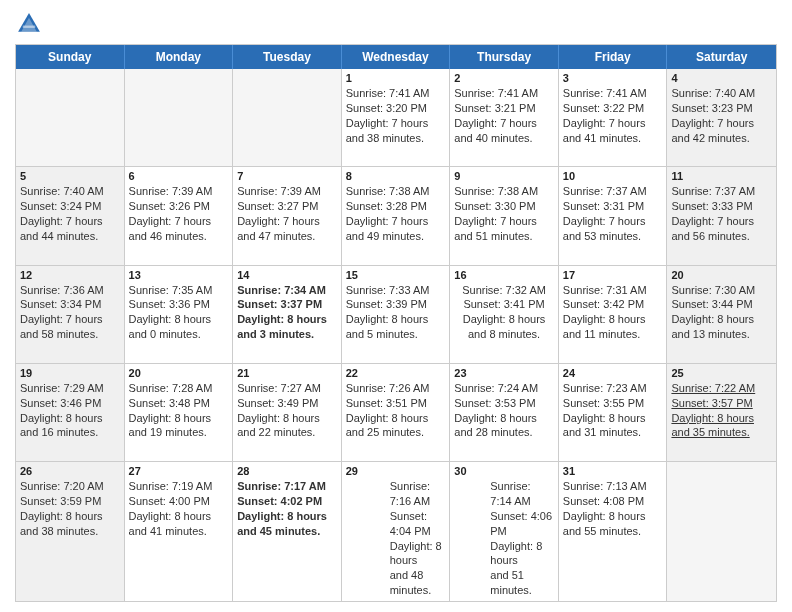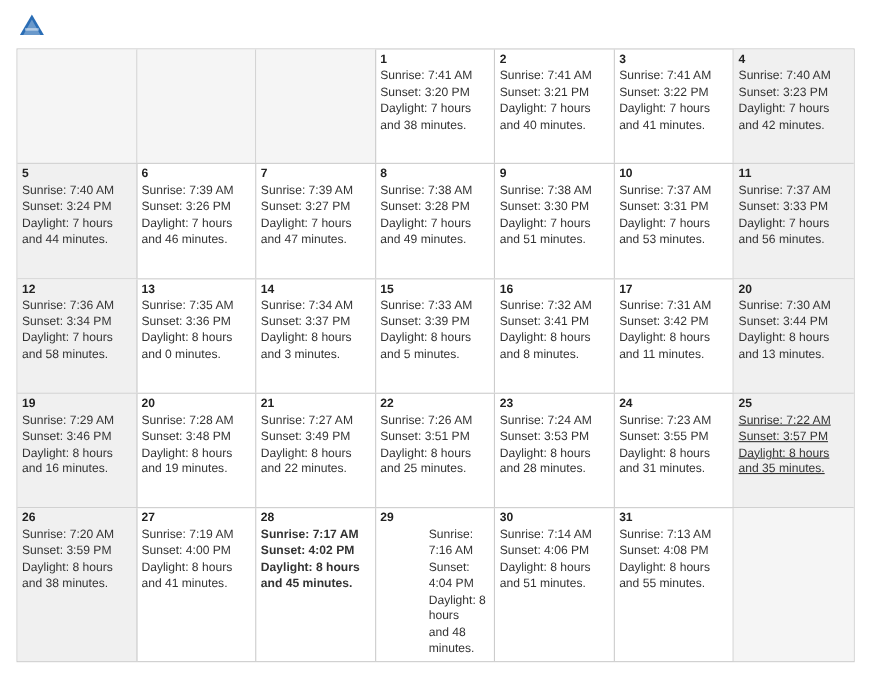--- a/index.html
+++ b/index.html
@@ -126,20 +126,29 @@
         <span class="blue"></span>
       </div>
     </div>
     <div class="title-block">
       <h1></h1>
       <h2></h2>
     </div>
   </div>
 
   <div class="calendar">
+    <div class="cal-header">
+    <div class="cal-header-cell">Sunday</div>
+        <div class="cal-header-cell">Monday</div>
+        <div class="cal-header-cell">Tuesday</div>
+        <div class="cal-header-cell">Wednesday</div>
+        <div class="cal-header-cell">Thursday</div>
+        <div class="cal-header-cell">Friday</div>
+        <div class="cal-header-cell">Saturday</div>
+      </div>
     <div class="cal-body">
     <div class="cal-row">
           <div class="cal-cell empty"></div>
           <div class="cal-cell empty"></div>
           <div class="cal-cell empty"></div>
           <div class="cal-cell">
             <div class="day-num">1</div>
             <div class="cell-text" style="white-space: pre-line;">Sunrise: 7:41 AM
 Sunset: 3:20 PM
 Daylight: 7 hours
@@ -228,35 +237,35 @@
           </div>
           <div class="cal-cell">
             <div class="day-num">13</div>
             <div class="cell-text" style="white-space: pre-line;">Sunrise: 7:35 AM
 Sunset: 3:36 PM
 Daylight: 8 hours
 and 0 minutes.</div>
           </div>
           <div class="cal-cell">
             <div class="day-num">14</div>
-            <div class="cell-text" style="white-space: pre-line;">Sunrise: 7:34 AM
+            <div class="cell-text" style="white-space: pre-line; font-weight: bold;">Sunrise: 7:34 AM
 Sunset: 3:37 PM
 Daylight: 8 hours
 and 3 minutes.</div>
           </div>
           <div class="cal-cell">
             <div class="day-num">15</div>
             <div class="cell-text" style="white-space: pre-line;">Sunrise: 7:33 AM
 Sunset: 3:39 PM
 Daylight: 8 hours
 and 5 minutes.</div>
           </div>
           <div class="cal-cell">
             <div class="day-num">16</div>
-            <div class="cell-text" style="white-space: pre-line;">Sunrise: 7:32 AM
+            <div class="cell-text" style="white-space: pre-line; text-align: center;">Sunrise: 7:32 AM
 Sunset: 3:41 PM
 Daylight: 8 hours
 and 8 minutes.</div>
           </div>
           <div class="cal-cell">
             <div class="day-num">17</div>
             <div class="cell-text" style="white-space: pre-line;">Sunrise: 7:31 AM
 Sunset: 3:42 PM
 Daylight: 8 hours
 and 11 minutes.</div>
@@ -344,21 +353,21 @@
           </div>
           <div class="cal-cell">
             <div class="day-num">29</div>
             <div class="cell-text" style="white-space: pre-line; margin-left: 44px;">Sunrise: 7:16 AM
 Sunset: 4:04 PM
 Daylight: 8 hours
 and 48 minutes.</div>
           </div>
           <div class="cal-cell">
             <div class="day-num">30</div>
-            <div class="cell-text" style="white-space: pre-line;">Sunrise: 7:14 AM
+            <div class="cell-text" style="white-space: pre-line; margin-left: 36px;">Sunrise: 7:14 AM
 Sunset: 4:06 PM
 Daylight: 8 hours
 and 51 minutes.</div>
           </div>
           <div class="cal-cell">
             <div class="day-num">31</div>
             <div class="cell-text" style="white-space: pre-line;">Sunrise: 7:13 AM
 Sunset: 4:08 PM
 Daylight: 8 hours
 and 55 minutes.</div>

